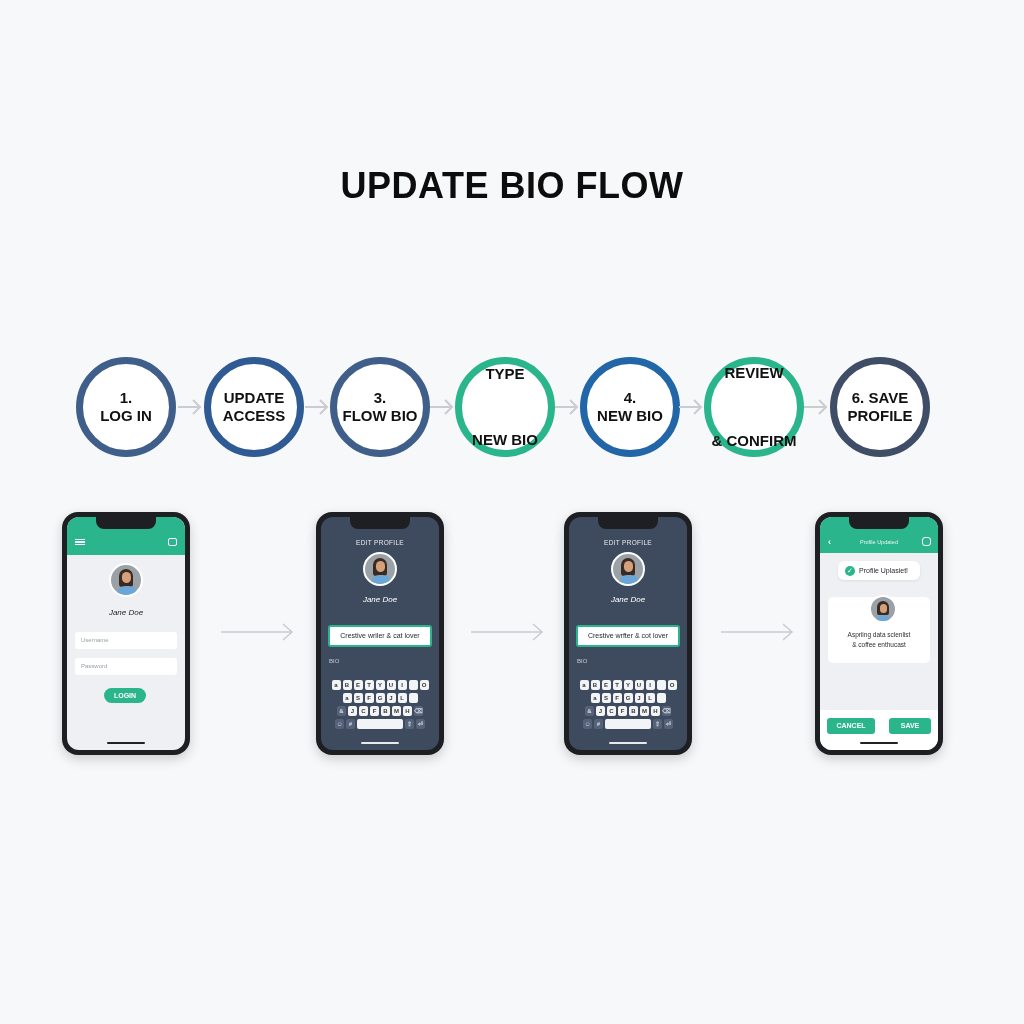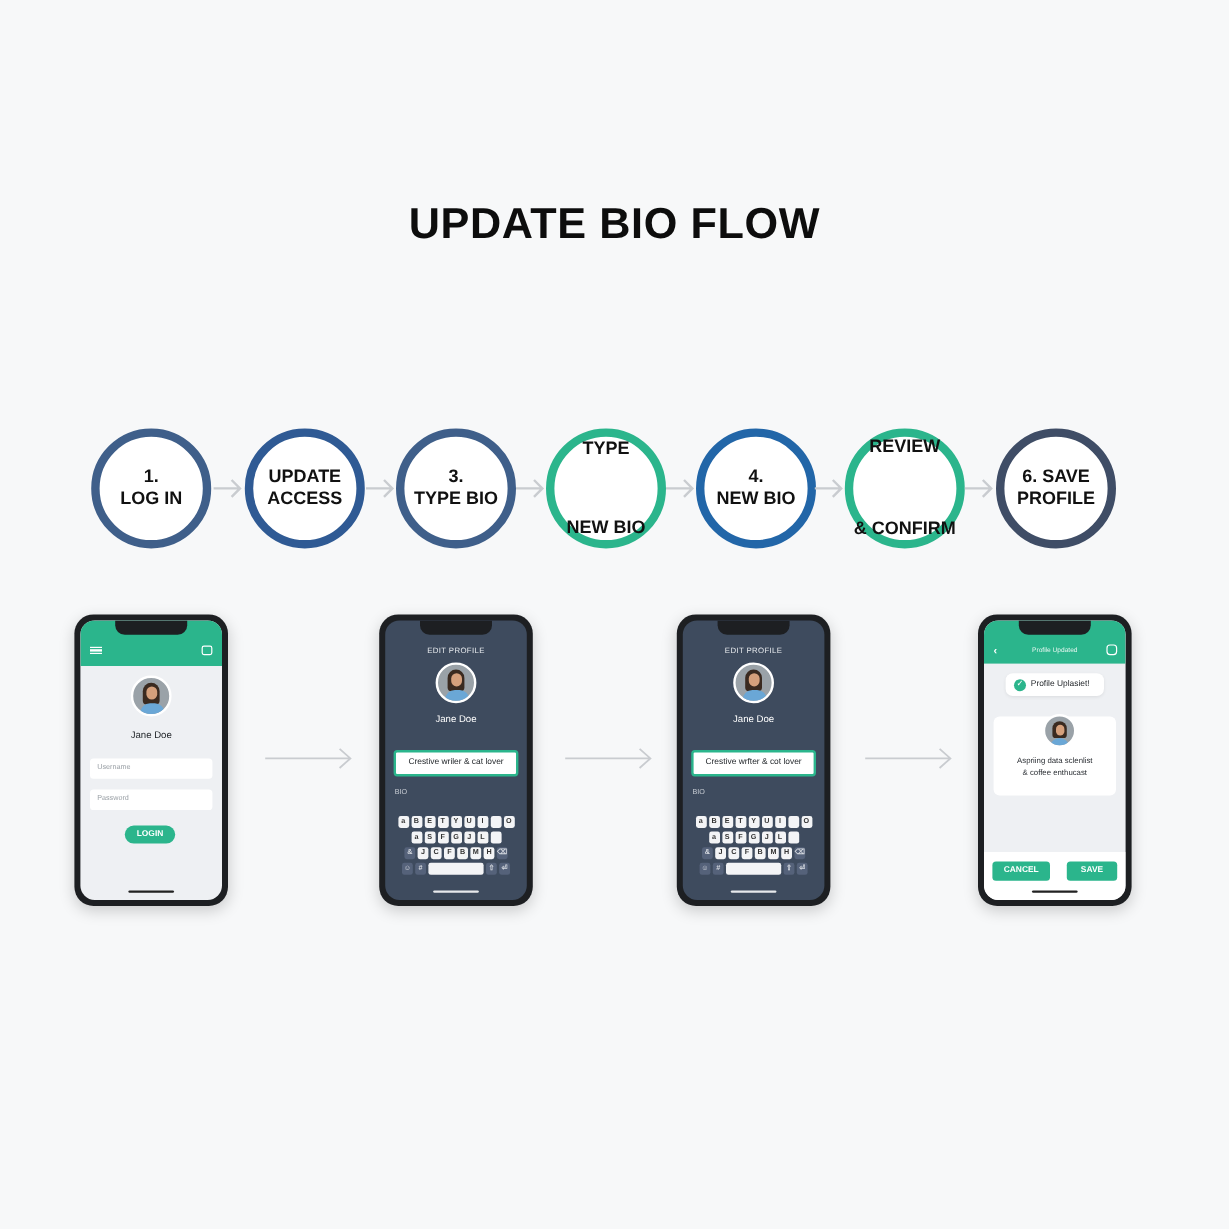--- a/index.html
+++ b/index.html
@@ -18,21 +18,21 @@
   .screen.dark .home { background: #e7e9ec; }
 
   .green-bar { position: absolute; top: 0; left: 0; right: 0; height: 38px; background: #2bb58c; }
   .avatar { position: absolute; width: 34px; height: 34px; border-radius: 50%; background: #9aa2a8; border: 2px solid #fff; overflow: hidden; }
   .avatar .hair { position: absolute; top: 4px; left: 8px; width: 14px; height: 18px; background: #3a2a20; border-radius: 7px 7px 3px 3px; }
   .avatar .face { position: absolute; top: 7px; left: 11px; width: 9px; height: 11px; background: #d5a07c; border-radius: 5px; }
   .avatar .body { position: absolute; bottom: -3px; left: 6px; width: 20px; height: 12px; background: #6aa7d6; border-radius: 8px 8px 0 0; }
 
   .input { position: absolute; left: 8px; right: 8px; height: 17px; background: #fff; border-radius: 3px; font-size: 6px; color: #9aa0a6; padding: 5px 6px; }
   .btn { position: absolute; background: #2bb58c; color: #fff; font-size: 7px; font-weight: bold; text-align: center; border-radius: 8px; }
-  .name { position: absolute; left: 0; right: 0; text-align: center; font-size: 8px; color: #1e2226; }
+  .name { position: absolute; left: 0; right: 0; text-align: center; font-size: 8px; color: #1e2226; font-style: italic; }
   .screen.dark { background: #3e4b5e; }
   .screen.dark .name { color: #fff; }
   .hdr { position: absolute; top: 22px; left: 0; right: 0; text-align: center; font-size: 6.5px; color: #e8ebef; letter-spacing: .3px; }
   .bio-field { position: absolute; left: 7px; right: 7px; top: 108px; height: 22px; background: #fff; border: 2px solid #2bb58c; border-radius: 3px; font-size: 7px; color: #1e2226; text-align: center; line-height: 18px; }
   .bio-label { position: absolute; left: 8px; top: 141px; font-size: 6px; color: #c7ccd3; }
   .kbd { position: absolute; left: 5px; right: 5px; top: 163px; }
   .krow { display: flex; justify-content: center; gap: 2px; margin-bottom: 3px; }
   .key { width: 9px; height: 10px; background: #f3f4f6; border-radius: 2px; font-size: 6px; color: #333; text-align: center; line-height: 10px; font-weight: bold; }
   .key.dk { background: #55627a; color: #d6dae0; }
   .key.space { width: 46px; }
@@ -62,21 +62,21 @@
   <div class="step" style="left:204px; border-color:#2f5a94;">
       <span>UPDATE</span>
       <span>ACCESS</span>
     </div>
   <svg class="harrow" style="left:304px;" viewBox="0 0 26 20">
       <path d="M1 10 H23 M16 3 L23 10 L16 17" stroke="#c9ccd0" stroke-width="2" fill="none"></path>
     </svg>
 
   <div class="step" style="left:330px;">
       <span>3.</span>
-      <span>TYPE BIO</span>
+      <span>FLOW BIO</span>
     </div>
   <svg class="harrow" style="left:429px;" viewBox="0 0 26 20">
       <path d="M1 10 H23 M16 3 L23 10 L16 17" stroke="#c9ccd0" stroke-width="2" fill="none"></path>
     </svg>
 
   <div class="step" style="left:455px; border-color:#2bb58c;gap:48px;">
       <span>TYPE</span>
       <span>NEW BIO</span>
     </div>
   <svg class="harrow" style="left:554px;" viewBox="0 0 26 20">

